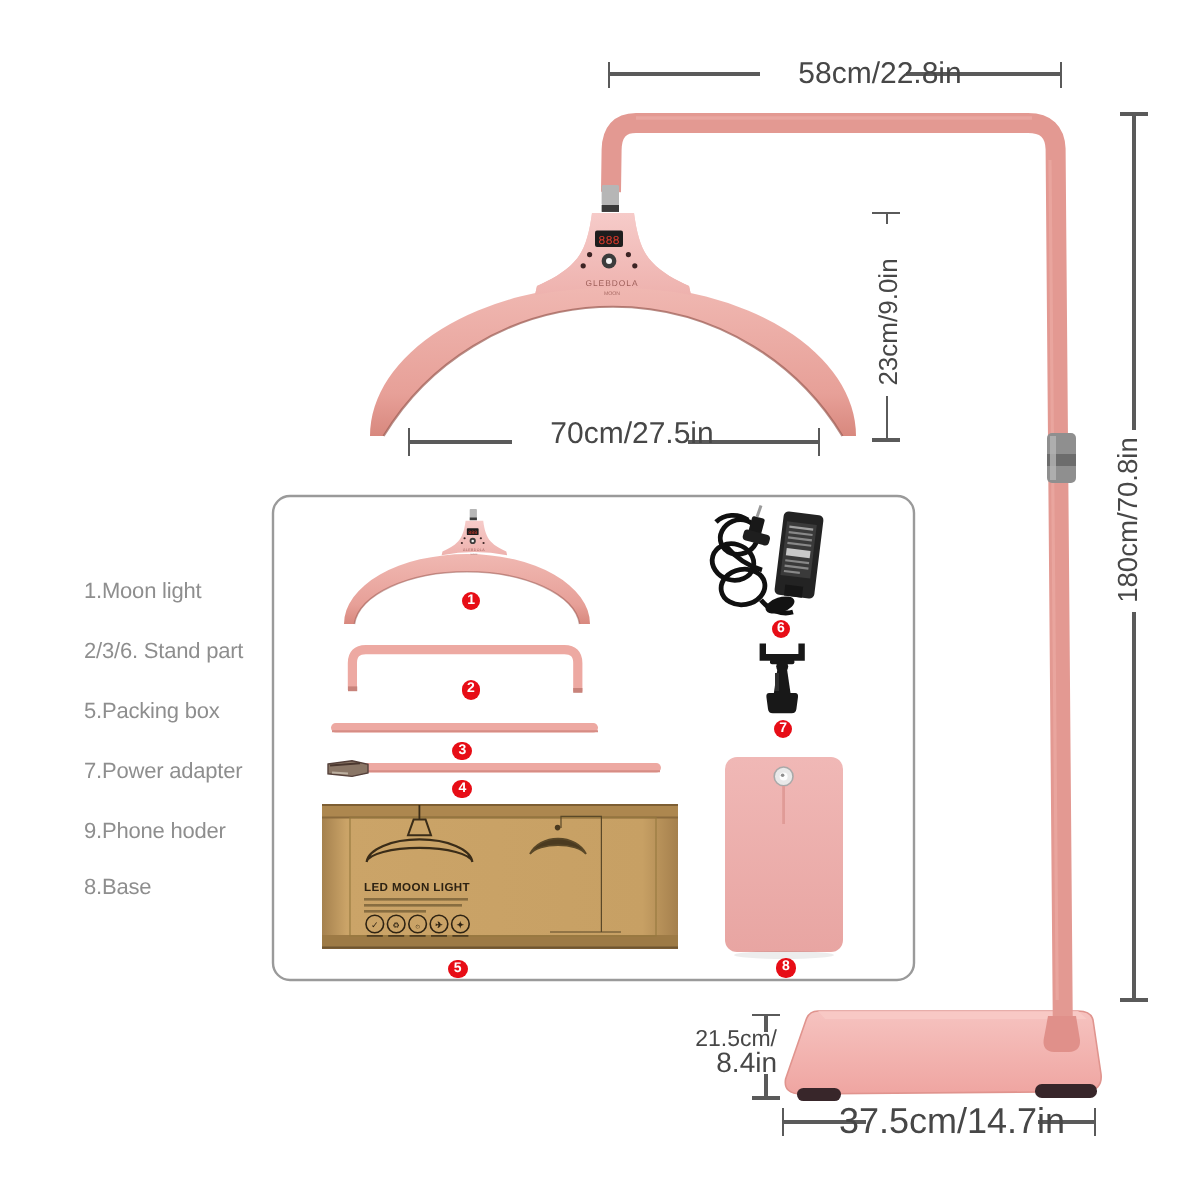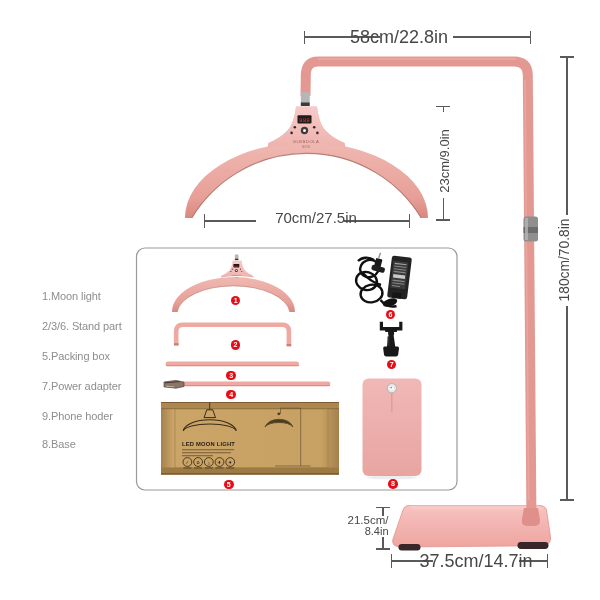--- a/index.html
+++ b/index.html
@@ -238,21 +238,21 @@
   <circle cx="391.3" cy="387.6" r="0.9" fill="#8f8f8f"></circle>
   <path d="M 391.8,393 L 391.8,412" stroke="#e09b97" stroke-width="1.4"></path>
 </g>
 </svg>
 
 <div class="vline" style="left:303.6px;top:31px;height:12.5px"></div>
 <div class="hline" style="left:304px;top:36.4px;width:76px"></div>
 <div class="hline" style="left:453px;top:36.4px;width:77px"></div>
 <div class="vline" style="left:529.6px;top:31px;height:12.5px"></div>
 
-<div class="dimtxt" style="left:399px;top:37px;transform:translate(-50%,-50%);font-size:18px">58cm/22.8in</div>
+<div class="dimtxt" style="left:440px;top:37px;transform:translate(-50%,-50%);font-size:15px">58cm/22.8in</div>
 
 <div class="hline" style="left:560px;top:56.4px;width:14px"></div>
 <div class="vline" style="left:566.4px;top:57px;height:158px"></div>
 <div class="vline" style="left:566.4px;top:306px;height:194px"></div>
 <div class="hline" style="left:560px;top:499.4px;width:14px"></div>
 
 <div class="dimtxt" style="left:563.5px;top:260px;transform:translate(-50%,-50%) rotate(-90deg);font-size:13.8px">180cm/70.8in</div>
 
 <div class="hline" style="left:436.4px;top:105.6px;width:14px"></div>
 <div class="vline" style="left:442.8px;top:106px;height:6px"></div>
@@ -267,21 +267,21 @@
 <div class="vline" style="left:408.6px;top:214px;height:14px"></div>
 
 <div class="dimtxt" style="left:316px;top:217px;transform:translate(-50%,-50%);font-size:15px">70cm/27.5in</div>
 
 <div class="hline" style="left:376px;top:506.6px;width:14px"></div>
 <div class="vline" style="left:382.4px;top:507px;height:8.5px"></div>
 <div class="vline" style="left:382.4px;top:536.5px;height:12.5px"></div>
 <div class="hline" style="left:376px;top:548.4px;width:14px"></div>
 
 <div class="dimtxt" style="left:388.5px;top:520px;transform:translate(-100%,-50%);font-size:11.5px">21.5cm/</div>
-<div class="dimtxt" style="left:388.5px;top:530.5px;transform:translate(-100%,-50%);font-size:11px">8.4in</div>
+<div class="dimtxt" style="left:388.5px;top:530.5px;transform:translate(-100%,-50%);font-size:14px">8.4in</div>
 
 <div class="vline" style="left:390.6px;top:554px;height:14px"></div>
 <div class="hline" style="left:391px;top:560.4px;width:42px"></div>
 <div class="hline" style="left:519px;top:560.4px;width:28px"></div>
 <div class="vline" style="left:546.6px;top:554px;height:14px"></div>
 
 <div class="dimtxt" style="left:476px;top:561px;transform:translate(-50%,-50%);font-size:18px">37.5cm/14.7in</div>
 
 <div class="lbl" style="top:289.5px">1.Moon light</div>
 

